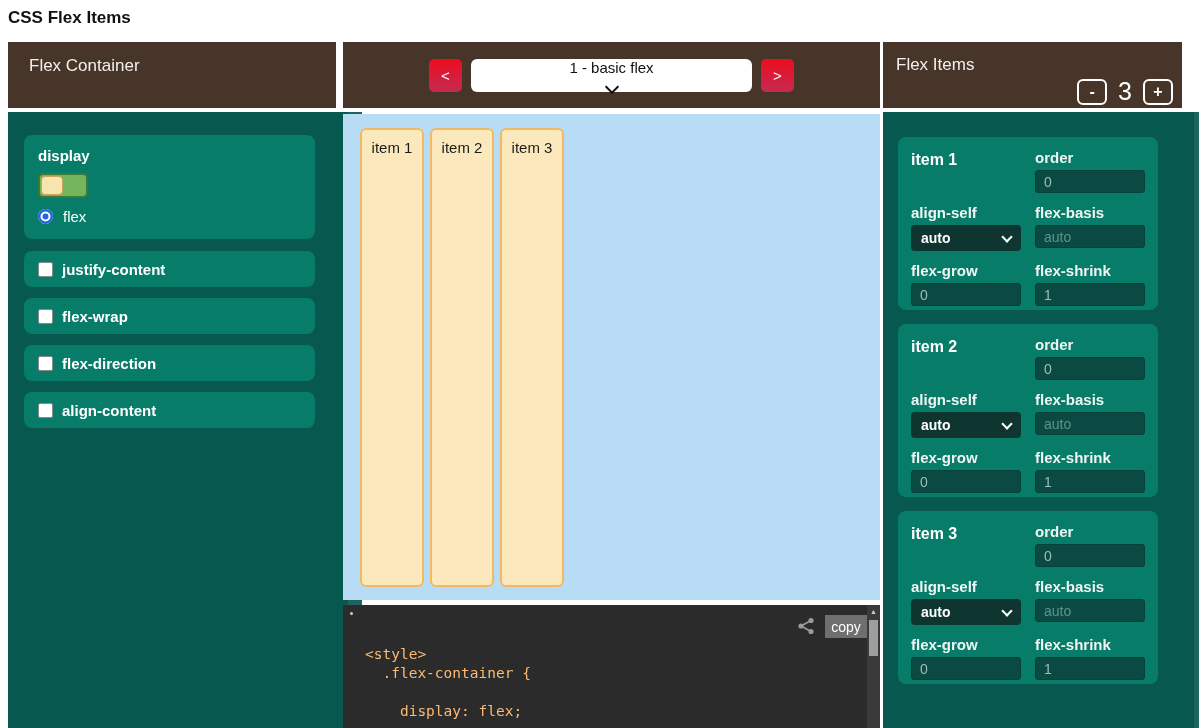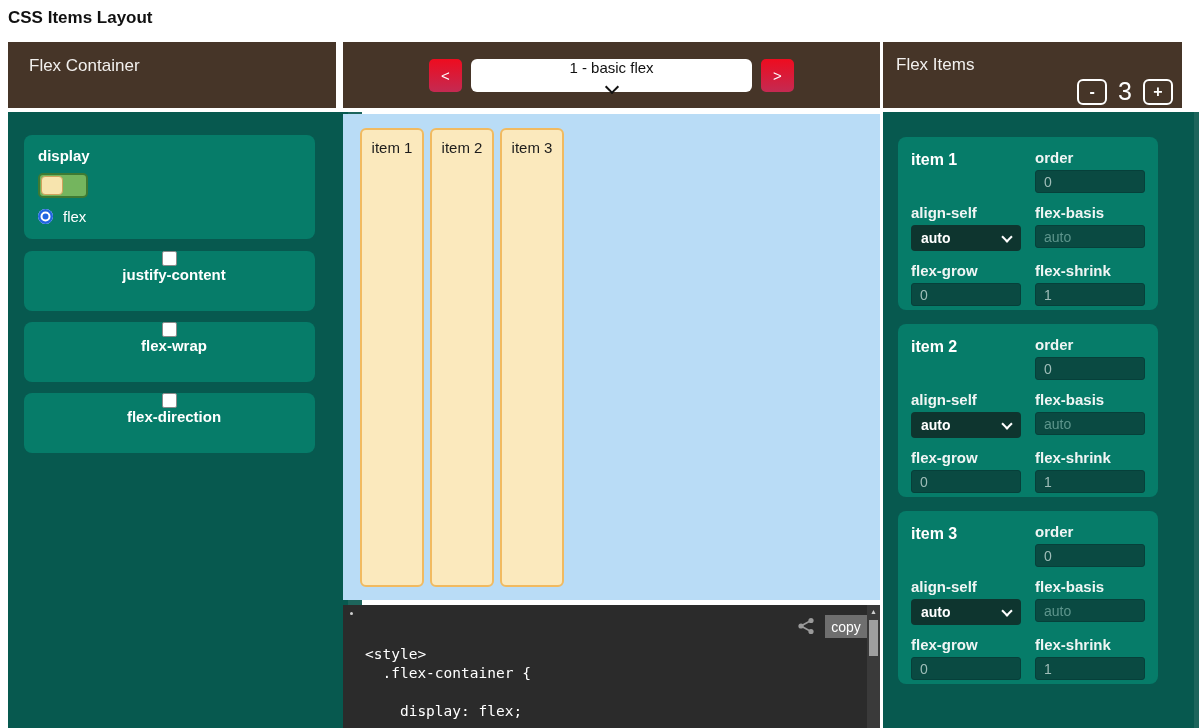--- a/index.html
+++ b/index.html
@@ -22,42 +22,42 @@
   .lp-cards{position:absolute;left:16px;top:23px;width:291px;}
   .card{background:#067c69;border-radius:8px;box-sizing:border-box;}
   .display-card{padding:12px 14px 14px;margin-bottom:12px;}
   .display-label{font-size:15px;font-weight:bold;color:#fff;margin-bottom:9px;}
   .toggle{width:46px;height:21px;background:#74b55e;border:2px solid #3f7a33;border-radius:5px;position:relative;margin-bottom:10px;}
   .toggle .knob{position:absolute;left:1px;top:1px;width:20px;height:17px;background:#f7e4ae;border:1px solid #cfa35c;border-radius:4px;}
   .radio-row{display:flex;align-items:center;gap:10px;}
   .radio{width:15px;height:15px;border-radius:50%;background:#2166e0;
          box-shadow:inset 0 0 0 2.5px #2166e0, inset 0 0 0 4.5px #ffffff;}
   .radio-label{font-size:15px;color:#fff;}
-  .prop-card{height:60px;padding:0 14px;margin-bottom:11px;display:flex;align-items:center;flex-direction:column;}
+  .prop-card{height:36px;padding:0 14px;margin-bottom:11px;display:flex;align-items:center;}
   .checkbox{width:13px;height:13px;background:#fff;border:1px solid #8a8a8a;border-radius:2px;flex:0 0 auto;}
   .prop-label{font-size:15px;font-weight:bold;color:#fff;margin-left:9px;}
 
   
   .mid-header{left:343px;top:42px;width:537px;display:flex;align-items:center;justify-content:center;gap:9px;}
   .nav-btn{width:33px;height:33px;border:none;border-radius:5px;color:#fff;font-size:15px;
            background:linear-gradient(180deg,#ee0c1f,#c42a52);display:flex;align-items:center;justify-content:center;cursor:pointer;}
   .example-select{width:281px;height:33px;background:#fff;border-radius:6px;box-sizing:border-box;
                   display:flex;align-items:center;justify-content:space-between;padding:0 14px;flex-direction:column;}
   .example-select .sel-text{font-size:15px;color:#111;}
   .chev{width:8px;height:8px;border-right:2.5px solid #111;border-bottom:2.5px solid #111;transform:rotate(45deg);margin-top:-5px;}
   .chev.white{border-color:#fff;width:6px;height:6px;border-right-width:2px;border-bottom-width:2px;margin-top:-3px;}
 
   .flex-preview{position:absolute;left:343px;top:114px;width:537px;height:486px;background:#b9dcf6;}
   .flex-item{position:absolute;top:14px;width:64px;height:459px;background:#fbe9bd;border:2px solid #f1ba60;
              border-radius:6px;box-sizing:border-box;text-align:center;padding-top:9px;font-size:15px;color:#1c1c1c;}
 
   .code-panel{position:absolute;left:343px;top:605px;width:537px;height:123px;background:#2b2b2b;}
   .code-dot{position:absolute;left:7px;top:7px;width:3px;height:3px;background:#cfcfcf;border-radius:50%;}
   .code-pre{position:absolute;left:22px;top:40px;margin:0;font-family:"DejaVu Sans Mono",monospace;
-            font-size:14.5px;line-height:19px;color:#ffffff;white-space:pre;}
+            font-size:14.5px;line-height:19px;color:#fdba74;white-space:pre;}
   .share-icon{position:absolute;right:64px;top:11px;width:20px;height:20px;}
   .copy-btn{position:absolute;right:13px;top:10px;width:42px;height:23px;background:#6f6f6f;border:none;
             color:#fff;font-size:14px;font-family:"Liberation Sans",sans-serif;display:flex;align-items:center;justify-content:center;cursor:pointer;}
   .code-scroll{position:absolute;right:0;top:0;bottom:0;width:13px;background:#3a3a3a;}
   .code-scroll .arrow{display:block;text-align:center;font-size:7px;color:#cfcfcf;padding-top:3px;}
   .code-scroll .thumb{position:absolute;left:2px;right:2px;top:15px;height:36px;background:#9e9e9e;}
 
   
   .rp-header{left:883px;top:42px;width:299px;}
   .rp-header .panel-title{position:absolute;left:13px;top:13px;}
@@ -73,21 +73,21 @@
   .field .flabel{font-size:15px;font-weight:bold;color:#f0f5f4;margin-bottom:4px;}
   .tinput{width:100%;height:23px;box-sizing:border-box;background:#0a4a42;border:1px solid #06403a;border-radius:3px;
           color:#9fbdb8;font-size:14px;padding:0 8px;font-family:"Liberation Sans",sans-serif;}
   .tinput::placeholder{color:#5d958c;opacity:1;}
   .dselect{width:100%;height:26px;box-sizing:border-box;background:#0e352f;border-radius:4px;display:flex;
            align-items:center;justify-content:space-between;padding:0 10px;color:#fff;font-size:14px;font-weight:bold;cursor:pointer;}
 </style>
 </head>
 <body>
 
-<div class="page-title">CSS Items Layout</div>
+<div class="page-title">CSS Flex Items</div>
 
 <div class="panel-header lp-header">
   <span class="panel-title">Flex Container</span>
 </div>
 <div class="panel-body lp-body">
   <div class="lp-cards">
     <div class="card display-card">
       <div class="display-label">display</div>
       <div class="toggle">
           <div class="knob"></div>
@@ -101,20 +101,24 @@
       <span class="checkbox"></span>
       <span class="prop-label">justify-content</span>
     </div>
     <div class="card prop-card">
       <span class="checkbox"></span>
       <span class="prop-label">flex-wrap</span>
     </div>
     <div class="card prop-card">
       <span class="checkbox"></span>
       <span class="prop-label">flex-direction</span>
+    </div>
+    <div class="card prop-card">
+      <span class="checkbox"></span>
+      <span class="prop-label">align-content</span>
     </div>
   </div>
   <div class="vscroll">
       <span class="arrow">▲</span>
     </div>
 </div>
 
 <div class="panel-header mid-header">
   <button class="nav-btn">&lt;</button>
   <div class="example-select">

